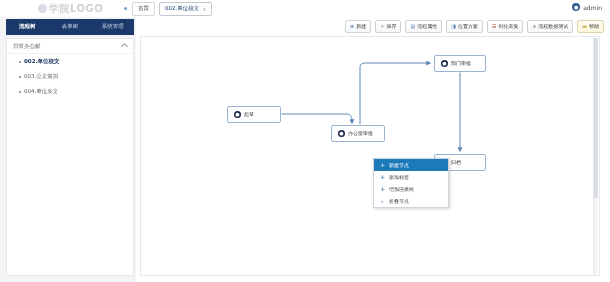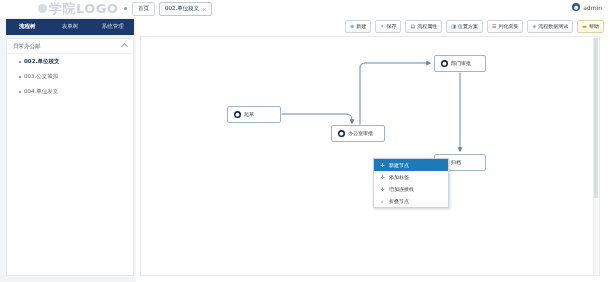--- a/index.html
+++ b/index.html
@@ -42,21 +42,21 @@
     gap: 2px;
     opacity: .55;
   }
   .logo-mark {
     width: 9px; height: 9px;
     background: #b9bfc9;
     border-radius: 50%;
     flex: 0 0 auto;
   }
   .logo-text {
-    font-size: 13px;
+    font-size: 10px;
     font-weight: bold;
     color: #a7aeb9;
     letter-spacing: .5px;
     white-space: nowrap;
     text-align: center;
   }
 
   .tabstrip {
     position: absolute;
     left: 132px; top: 2px;

